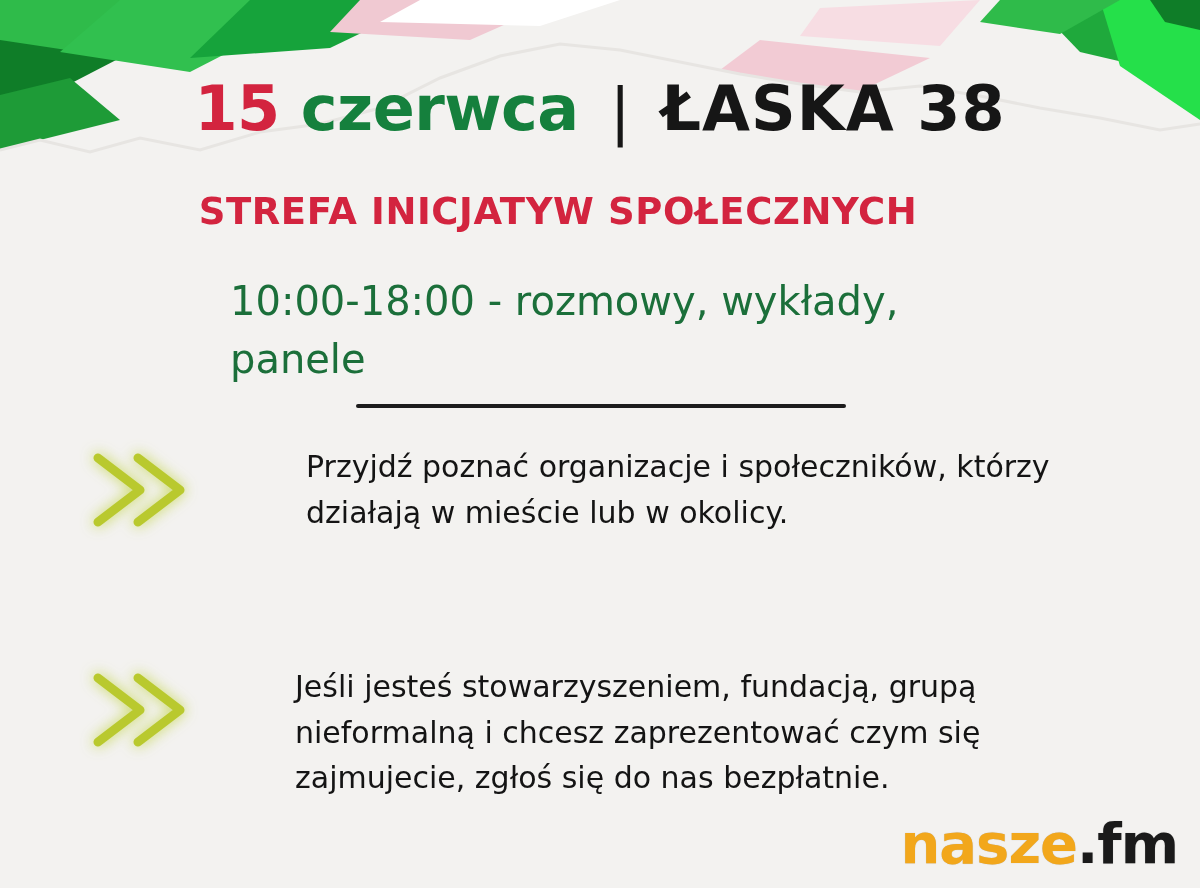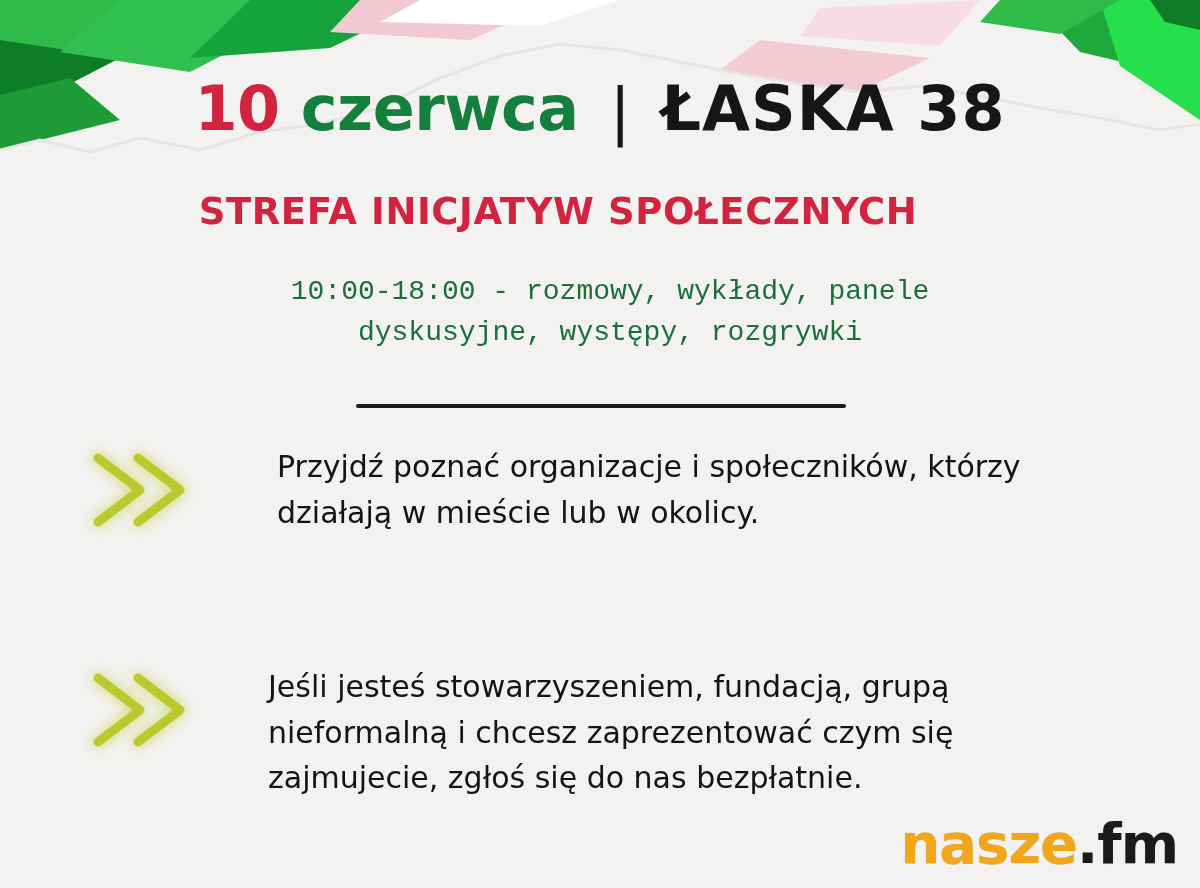--- a/index.html
+++ b/index.html
@@ -59,26 +59,25 @@
     color: #d3243f;
     font-size: 37px;
     font-weight: 800;
     letter-spacing: 0.6px;
   }
 
   .hours {
     position: absolute;
     left: 230px; top: 272px;
     width: 760px;
-    text-align: center;
+    text-align: left;
     color: #1b6f3a;
-    font-size: 28px;
+    font-size: 40px;
     line-height: 1.46;
     font-weight: 500;
-    font-family: Liberation Mono, monospace;
   }
 
   .rule {
     position: absolute;
     left: 356px; top: 404px;
     width: 490px;
     height: 4px;
     background: #1c1c1c;
     border-radius: 2px;
   }
@@ -102,22 +101,22 @@
   }
   .chev svg { display: block; filter: drop-shadow(0 0 7px rgba(190,210,60,.85)); }
 
   .btext {
     font-size: 30px;
     line-height: 1.52;
     color: #141414;
     font-weight: 500;
     padding-top: 4px;
   }
-  .block-1 .btext { width: 760px; margin-left: 67px; }
-  .block-2 .btext { width: 790px; margin-left: 58px; }
+  .block-1 .btext { width: 760px; margin-left: 96px; }
+  .block-2 .btext { width: 790px; margin-left: 85px; }
 
   
   .logo {
     position: absolute;
     right: 22px;
     bottom: 16px;
     font-size: 56px;
     font-weight: 800;
     letter-spacing: -1px;
     line-height: 1;
@@ -154,31 +153,30 @@
       <polygon points="1100,0 1200,0 1200,120 1120,66" fill="#25e04a"></polygon>
       <polygon points="1150,0 1200,0 1200,30 1165,22" fill="#0f7d28"></polygon>
       <polygon points="1000,0 1120,0 1060,34 980,22" fill="#2fbb4a"></polygon>
 
       <path d="M0,150 L40,140 L90,152 L140,138 L200,150 L260,132 L320,124 L380,108 L440,78 L500,56 L560,44 L620,50 L680,62 L740,74 L800,84 L860,92 L920,86 L980,96 L1040,108 L1100,118 L1160,130 L1200,124 L1200,190 L0,190 Z" fill="#f3f2f0"></path>
       <path d="M0,150 L40,140 L90,152 L140,138 L200,150 L260,132 L320,124 L380,108 L440,78 L500,56 L560,44 L620,50 L680,62 L740,74 L800,84 L860,92 L920,86 L980,96 L1040,108 L1100,118 L1160,130 L1200,124" fill="none" stroke="#e7e5e2" stroke-width="3"></path>
     </svg>
   </div>
 
   <div class="headline">
-    <span class="hl-red">10</span>
+    <span class="hl-red">15</span>
     <span class="hl-green">czerwca</span>
     <span class="hl-sep">|</span>
     <span class="hl-black">ŁASKA 38</span>
   </div>
 
   <div class="subhead">STREFA INICJATYW SPOŁECZNYCH</div>
 
   <div class="hours">
     <div>10:00-18:00 - rozmowy, wykłady, panele</div>
-    <div>dyskusyjne, występy, rozgrywki</div>
   </div>
 
   <div class="rule"></div>
 
   <div class="block block-1">
     <div class="chev">
       <svg width="130" height="92" viewBox="0 0 130 92" xmlns="http://www.w3.org/2000/svg" aria-hidden="true">
         <g fill="none" stroke="#b9c92e" stroke-width="9" stroke-linecap="round" stroke-linejoin="round">
           <polyline points="18,14 60,46 18,78"></polyline>
           <polyline points="58,14 100,46 58,78"></polyline>

